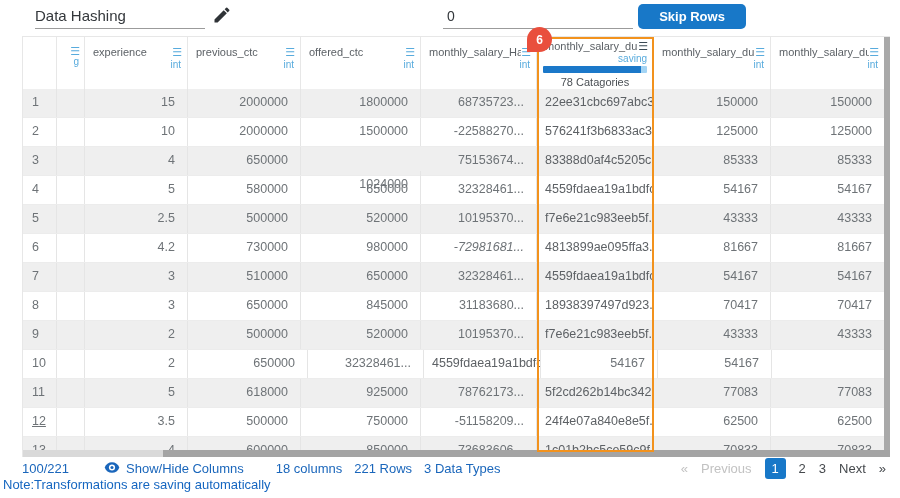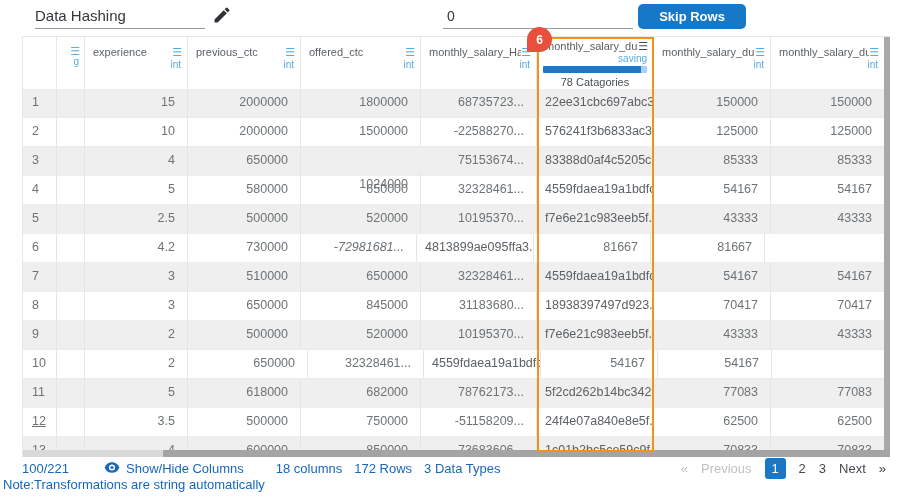--- a/index.html
+++ b/index.html
@@ -215,20 +215,21 @@
           <div class="tcell num" style="width: 116px;">10195370...</div>
           <div class="tcell left" style="width: 117px;">f7e6e21c983eeb5f...</div>
           <div class="tcell num" style="width: 117px;">43333</div>
           <div class="tcell num" style="width: 114px;">43333</div>
         </div>
         <div class="trow">
           <div class="tcell rownum" style="width: 34px;">6</div>
           <div class="tcell" style="width: 28px;"></div>
           <div class="tcell num" style="width: 103px;">4.2</div>
           <div class="tcell num" style="width: 113px;">730000</div>
+          <div class="tcell num" style="width: 120px;">980000</div>
           <div class="tcell num" style="width: 116px; font-style: italic;">-72981681...</div>
           <div class="tcell left" style="width: 117px;">4813899ae095ffa3...</div>
           <div class="tcell num" style="width: 117px;">81667</div>
           <div class="tcell num" style="width: 114px;">81667</div>
         </div>
         <div class="trow odd">
           <div class="tcell rownum" style="width: 34px;">7</div>
           <div class="tcell" style="width: 28px;"></div>
           <div class="tcell num" style="width: 103px;">3</div>
           <div class="tcell num" style="width: 113px;">510000</div>
@@ -268,21 +269,21 @@
           <div class="tcell num" style="width: 116px;">32328461...</div>
           <div class="tcell left" style="width: 117px;">4559fdaea19a1bdfc...</div>
           <div class="tcell num" style="width: 117px;">54167</div>
           <div class="tcell num" style="width: 114px;">54167</div>
         </div>
         <div class="trow odd">
           <div class="tcell rownum" style="width: 34px;">11</div>
           <div class="tcell" style="width: 28px;"></div>
           <div class="tcell num" style="width: 103px;">5</div>
           <div class="tcell num" style="width: 113px;">618000</div>
-          <div class="tcell num" style="width: 120px;">682000</div>
+          <div class="tcell num" style="width: 120px;">925000</div>
           <div class="tcell num" style="width: 116px;">78762173...</div>
           <div class="tcell left" style="width: 117px;">5f2cd262b14bc342...</div>
           <div class="tcell num" style="width: 117px;">77083</div>
           <div class="tcell num" style="width: 114px;">77083</div>
         </div>
         <div class="trow">
           <div class="tcell rownum" style="width: 34px; text-decoration: underline;">12</div>
           <div class="tcell" style="width: 28px;"></div>
           <div class="tcell num" style="width: 103px;">3.5</div>
           <div class="tcell num" style="width: 113px;">500000</div>
@@ -320,28 +321,28 @@
         <svg width="16" height="11" viewBox="0 0 24 16">
           <path d="M12 0C7 0 2.7 3.1 1 8c1.7 4.9 6 8 11 8s9.3-3.1 11-8C21.3 3.1 17 0 12 0z" fill="#1a66bb"></path>
           <circle cx="12" cy="8" r="4.6" fill="#fff"></circle>
           <circle cx="12" cy="8" r="2.3" fill="#1a66bb"></circle>
         </svg>
       </span>
       <span>Show/Hide Columns</span>
     </span>
     <span class="f-stats">
       <span>18 columns</span>
-      <span>172 Rows</span>
+      <span>221 Rows</span>
       <span>3 Data Types</span>
     </span>
     <span class="pagination">
       <span class="pg-muted">«</span>
       <span class="pg-muted">Previous</span>
       <span class="pg-active">1</span>
       <span class="pg-num">2</span>
       <span class="pg-num">3</span>
       <span class="pg-num">Next</span>
       <span class="pg-num">»</span>
     </span>
   </div>
 
-  <div class="note">Note:Transformations are string automatically</div>
+  <div class="note">Note:Transformations are saving automatically</div>
 </div>
 
 </body></html>

